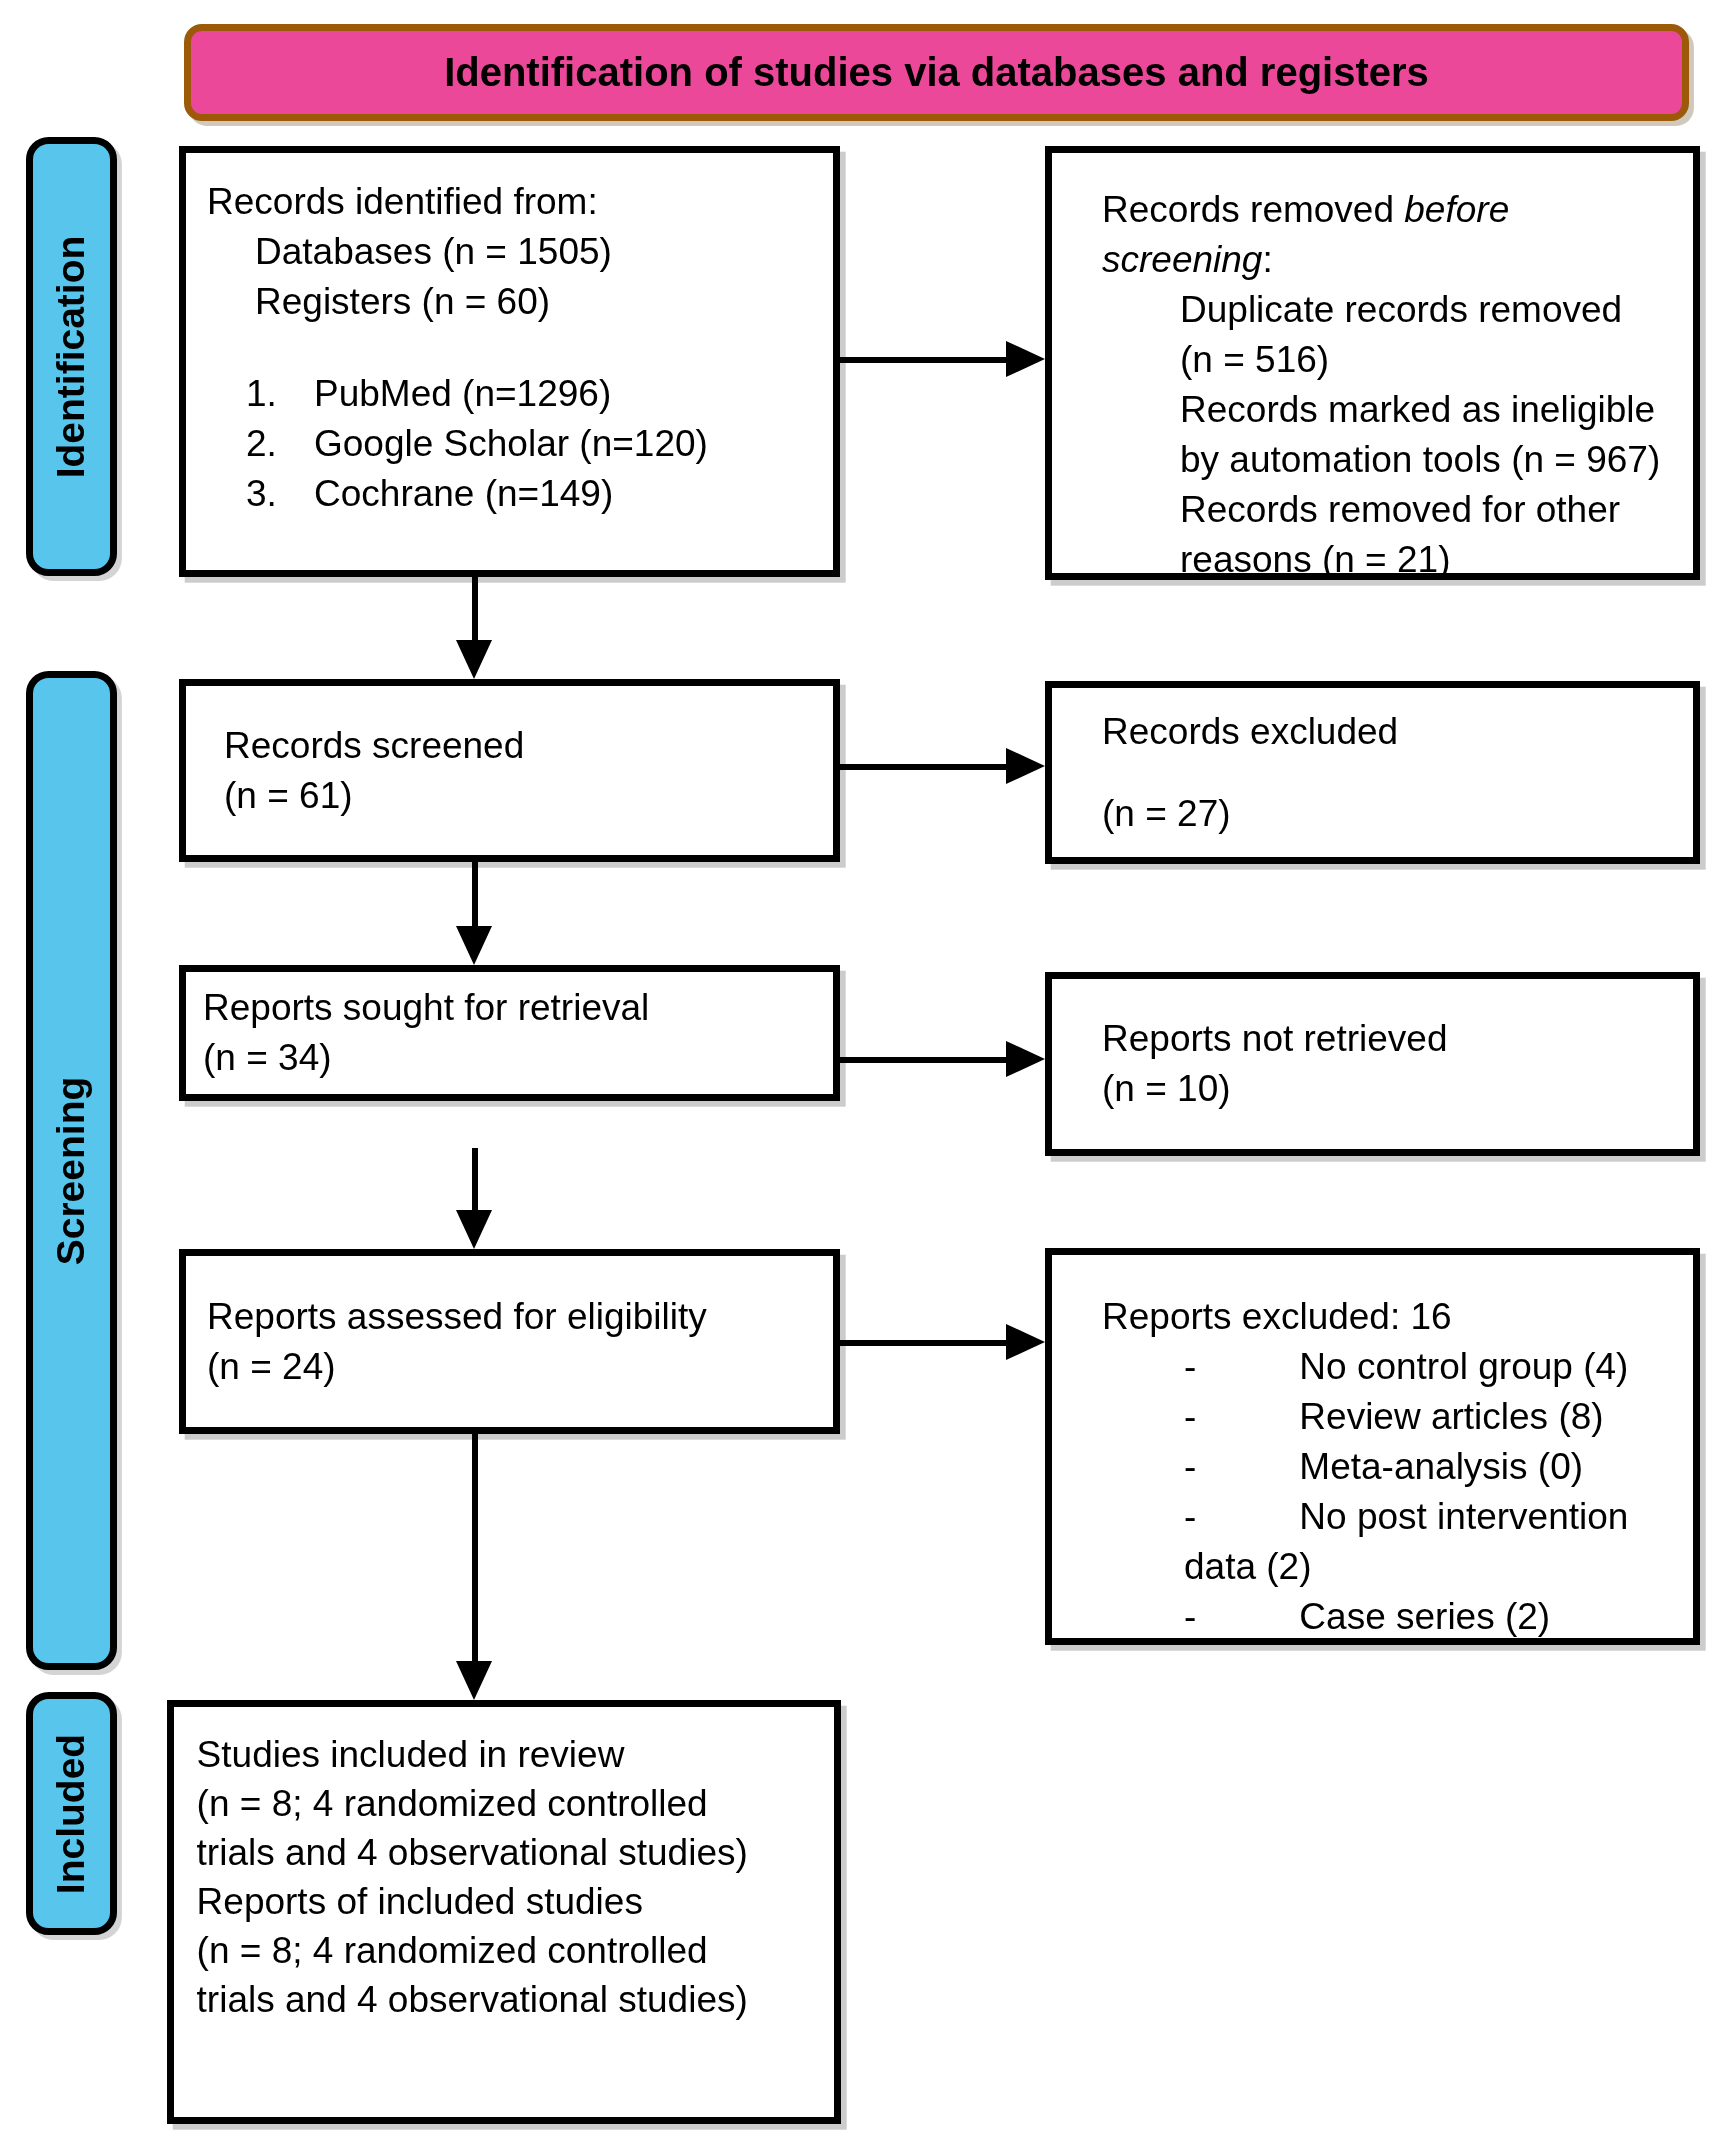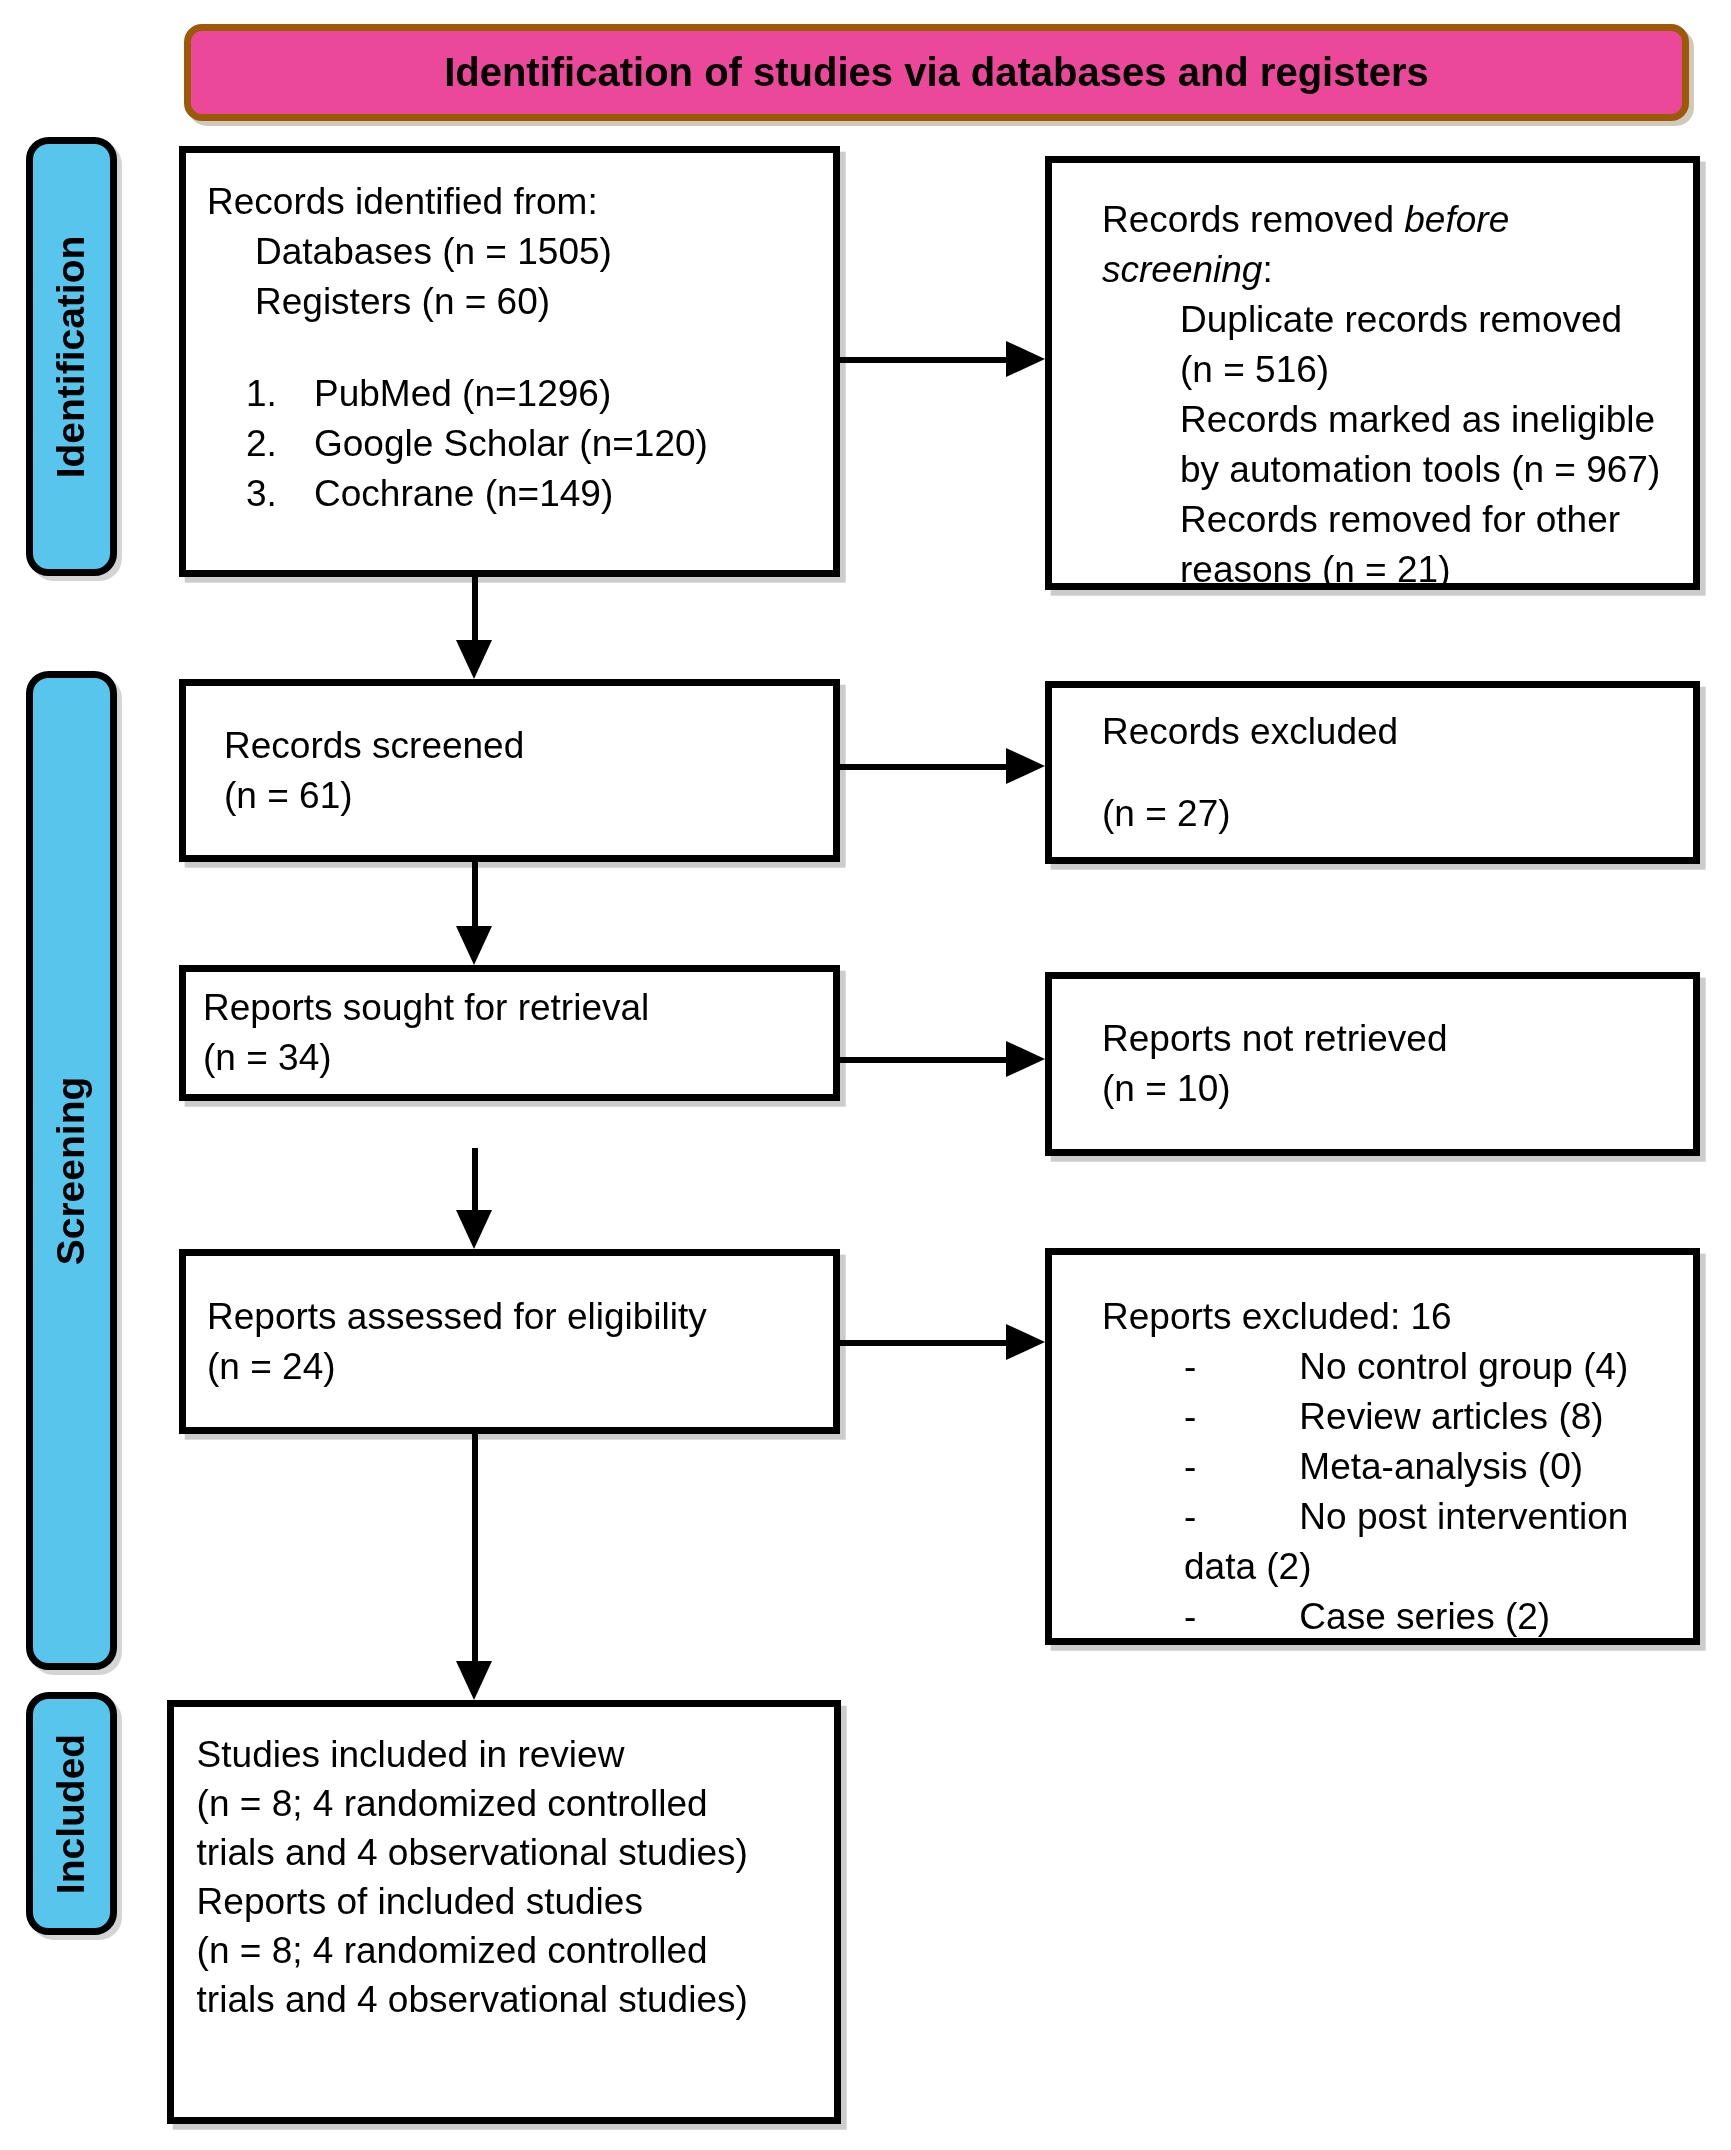--- a/index.html
+++ b/index.html
@@ -70,21 +70,21 @@
     </div>
     <div class="src">
       <span class="num">2.</span><span>Google Scholar (n=120)</span>
     </div>
     <div class="src">
       <span class="num">3.</span><span>Cochrane (n=149)</span>
     </div>
   </div>
 </div>
 
-<div class="box" style="left:1045px;top:156px;width:655px;height:434px;padding:32px 16px 0 50px;">
+<div class="box" style="left:1045px;top:146px;width:655px;height:434px;padding:32px 16px 0 50px;">
   <div class="rr-title"><span>Records removed </span><i>before screening</i><span>:</span></div>
   <div class="rr-item">Duplicate records removed (n&nbsp;=&nbsp;516)</div>
   <div class="rr-item">Records marked as ineligible by automation tools (n&nbsp;=&nbsp;967)</div>
   <div class="rr-item">Records removed for other reasons (n&nbsp;=&nbsp;21)</div>
 </div>
 
 <div class="box flexcenter" style="left:179px;top:679px;width:661px;height:183px;padding-left:38px;">
   <div>Records screened</div>
   <div>(n = 61)</div>
 </div>

